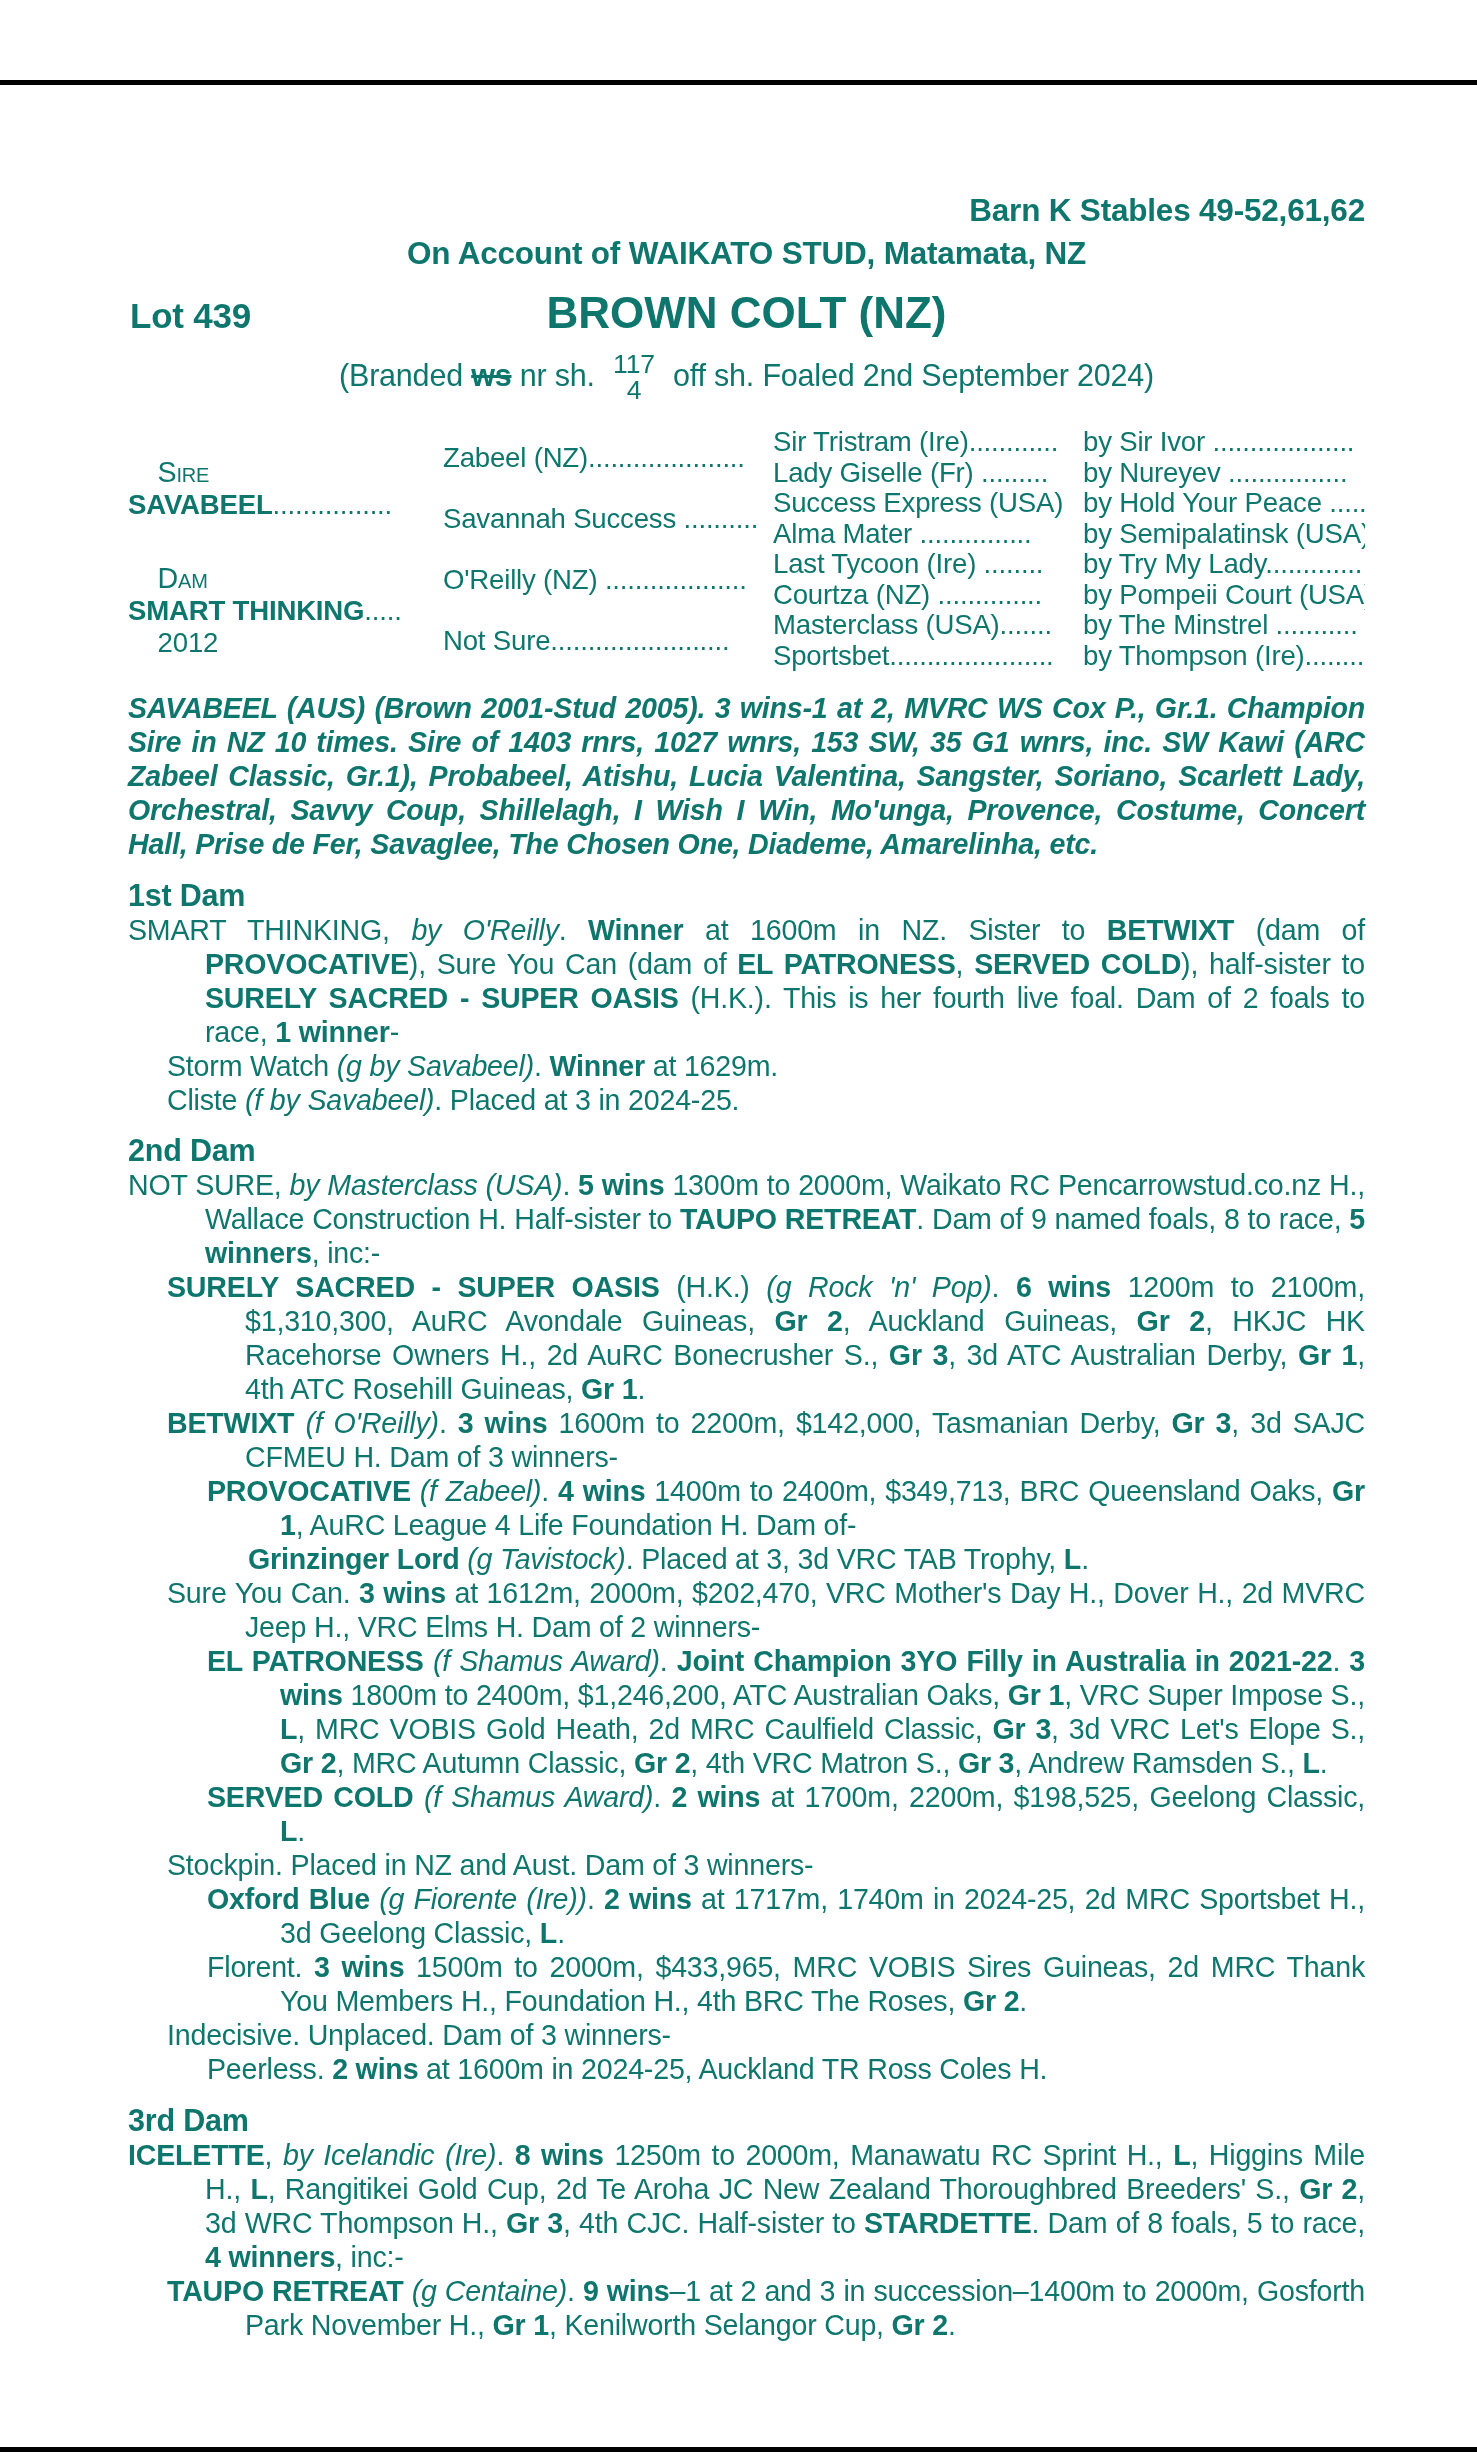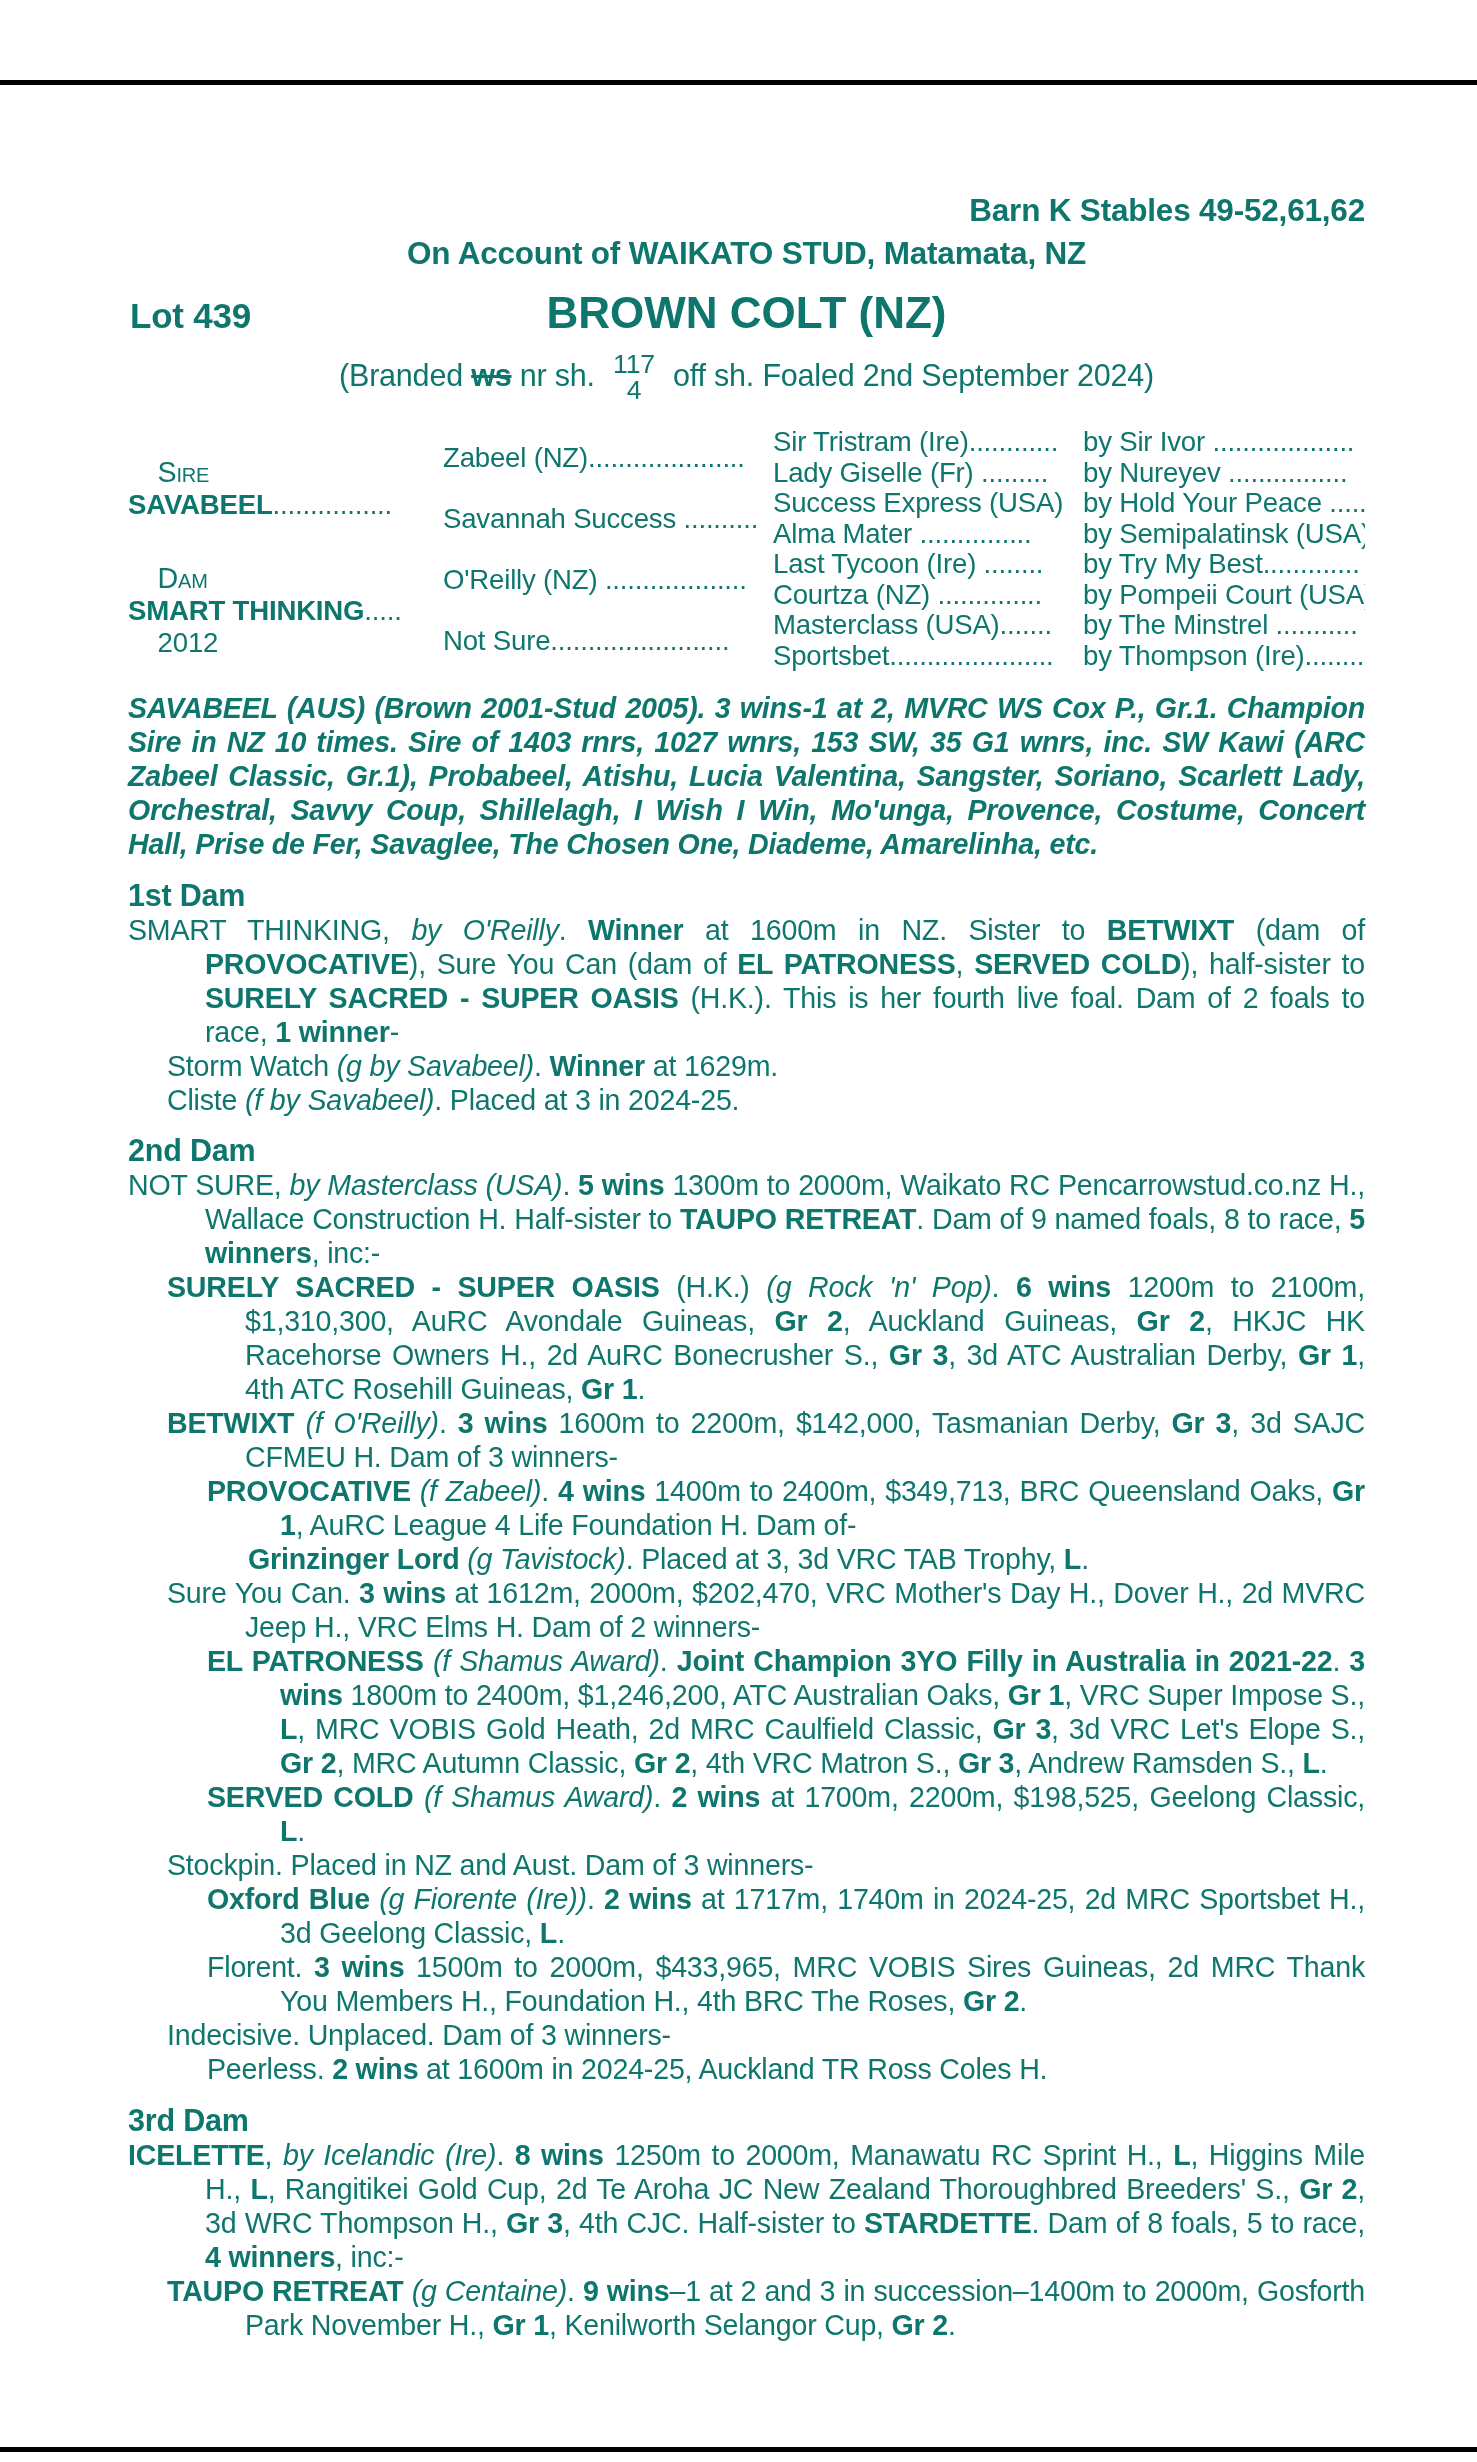--- a/index.html
+++ b/index.html
@@ -90,21 +90,21 @@
 
       <div class="c3 r1">Sir Tristram (Ire)............</div>
       <div class="c4 r1">by Sir Ivor ...................</div>
       <div class="c3 r2">Lady Giselle (Fr) .........</div>
       <div class="c4 r2">by Nureyev ................</div>
       <div class="c3 r3">Success Express (USA)</div>
       <div class="c4 r3">by Hold Your Peace .....</div>
       <div class="c3 r4">Alma Mater ...............</div>
       <div class="c4 r4">by Semipalatinsk (USA)</div>
       <div class="c3 r5">Last Tycoon (Ire) ........</div>
-      <div class="c4 r5">by Try My Best.............</div>
+      <div class="c4 r5">by Try My Lady.............</div>
       <div class="c3 r6">Courtza (NZ) ..............</div>
       <div class="c4 r6">by Pompeii Court (USA)</div>
       <div class="c3 r7">Masterclass (USA).......</div>
       <div class="c4 r7">by The Minstrel ...........</div>
       <div class="c3 r8">Sportsbet......................</div>
       <div class="c4 r8">by Thompson (Ire).........</div>
     </div>
 
     <p class="sire-summary"><span>SAVABEEL (AUS) (Brown 2001-Stud 2005). 3 wins-1 at 2, MVRC WS Cox P., Gr.1. Champion Sire in NZ 10 times. Sire of 1403 rnrs, 1027 wnrs, 153 SW, 35 G1 wnrs, inc. SW Kawi (ARC Zabeel Classic, Gr.1), Probabeel, Atishu, Lucia Valentina, Sangster, Soriano, Scarlett Lady, Orchestral, Savvy Coup, Shillelagh, I Wish I Win, Mo'unga, Provence, Costume, Concert Hall, Prise de Fer, Savaglee, The Chosen One, Diademe, Amarelinha, etc.</span></p>
 

